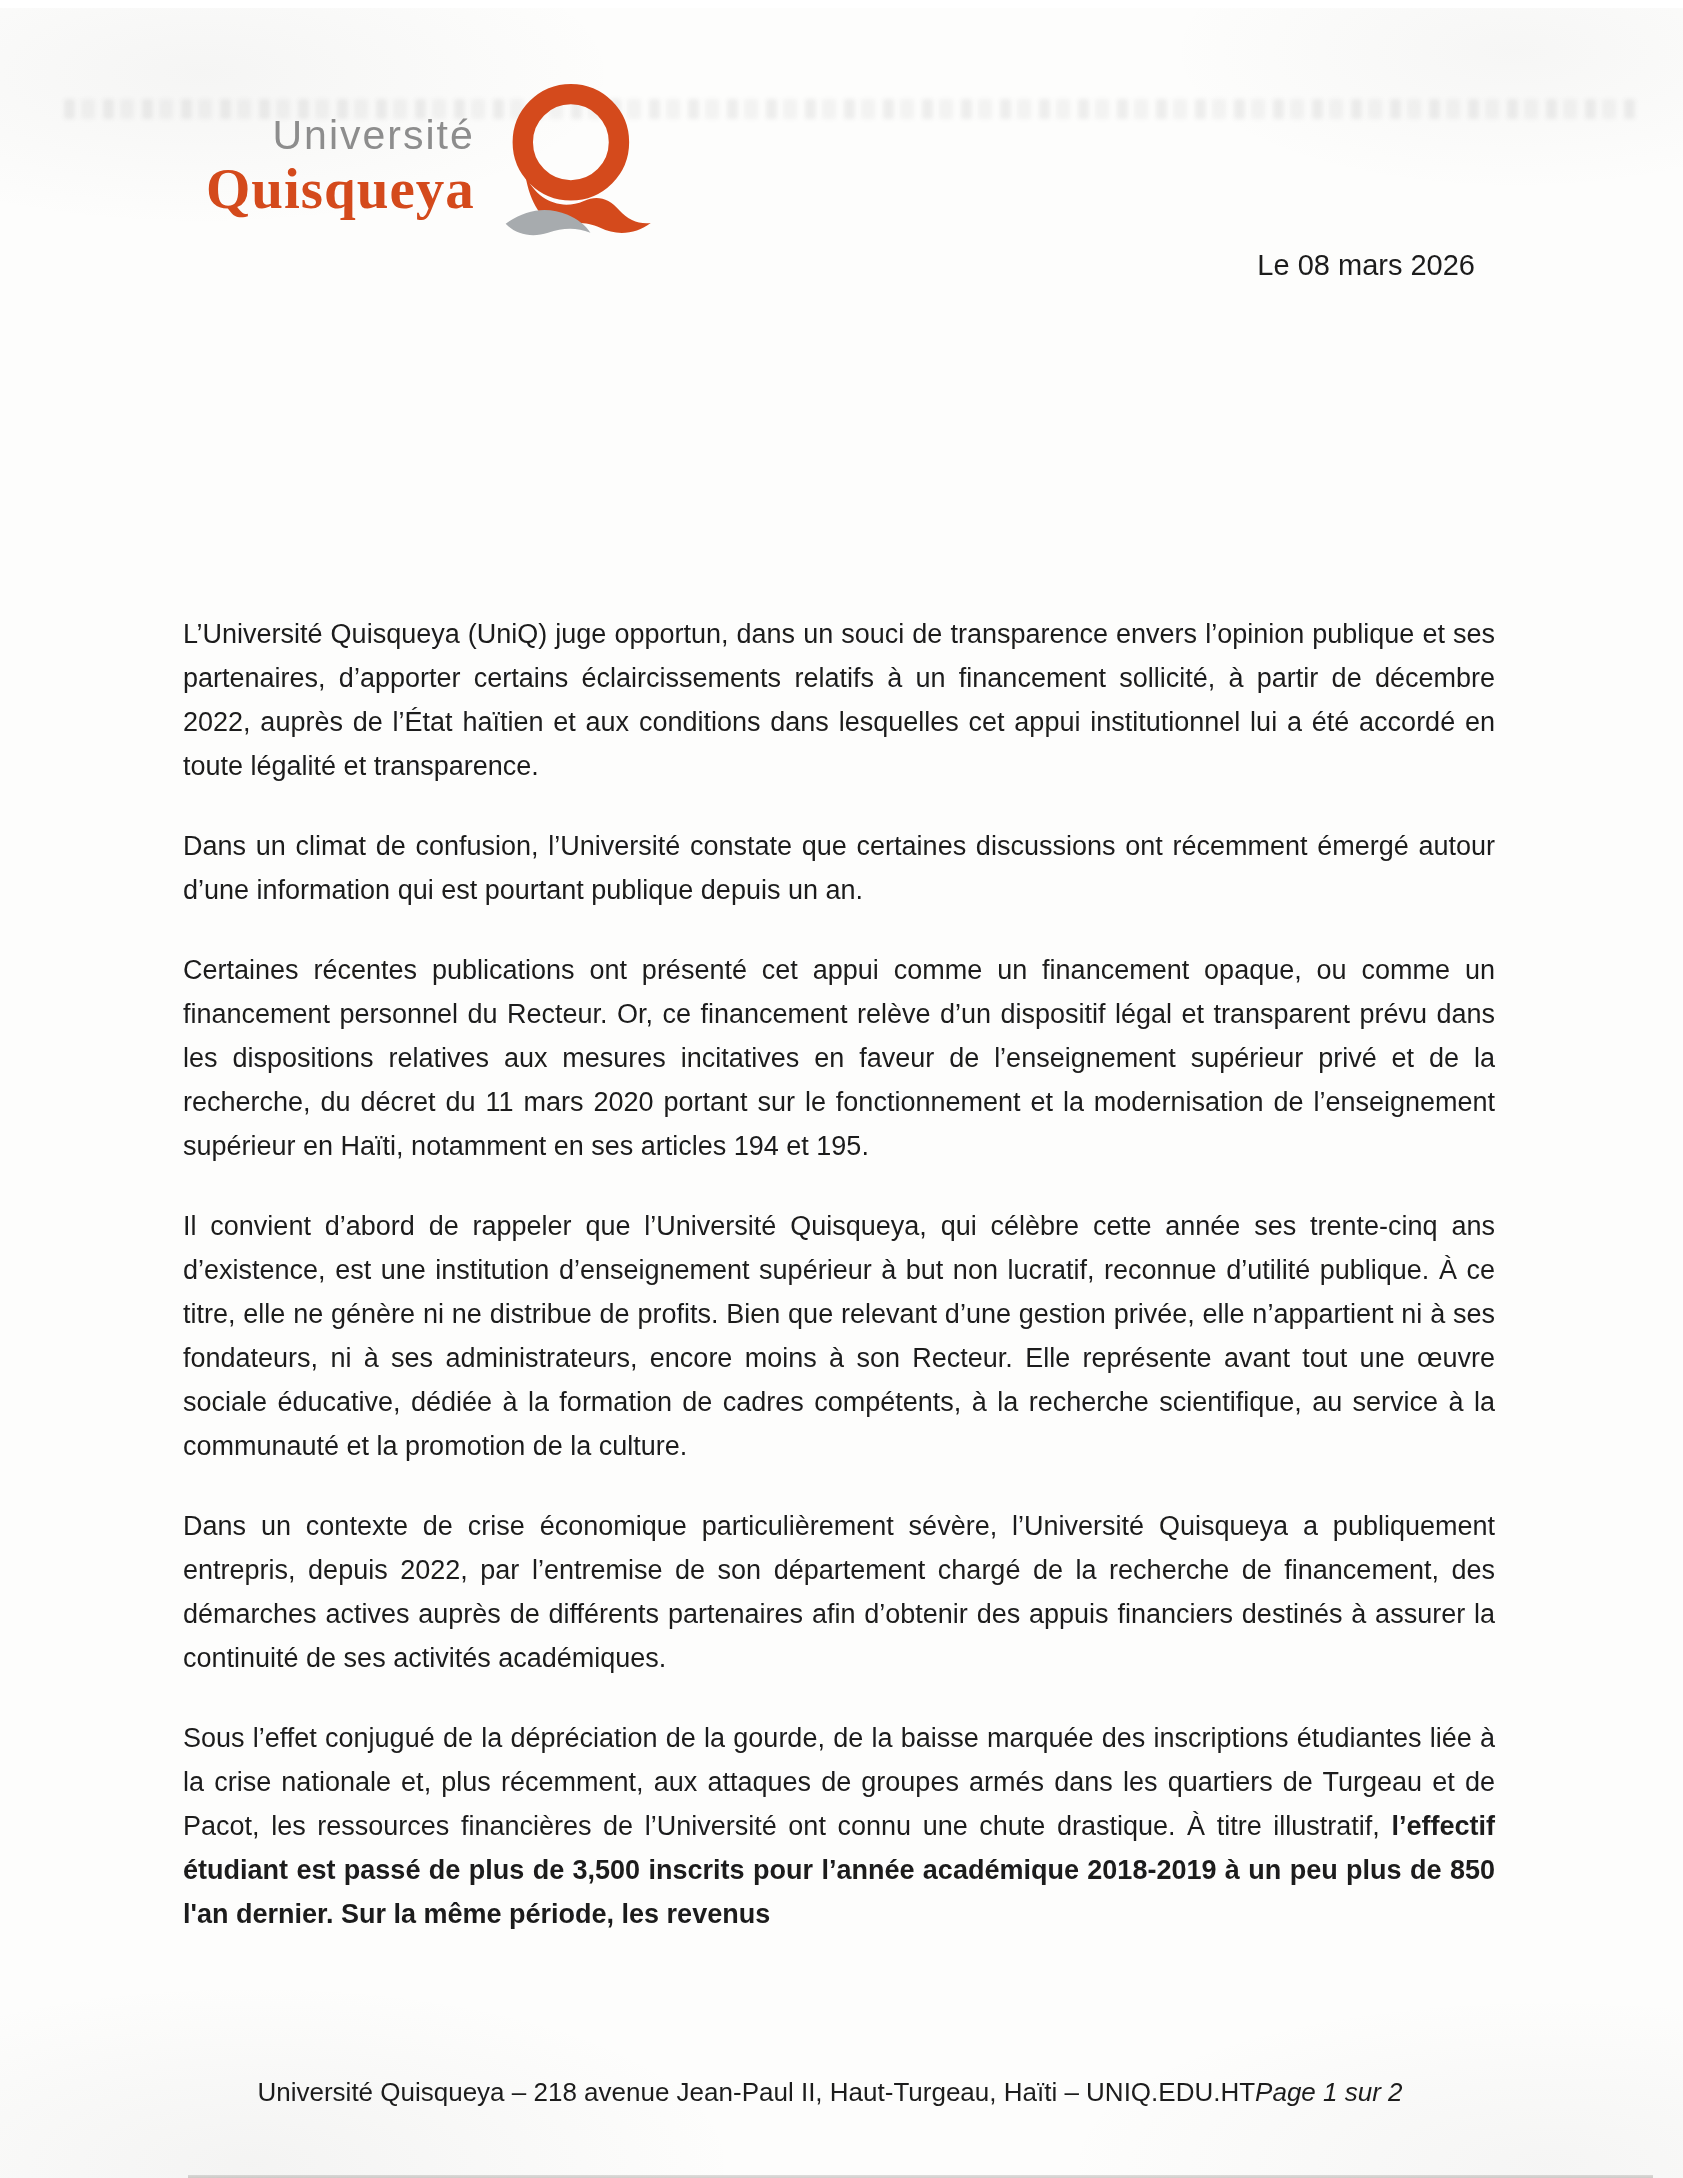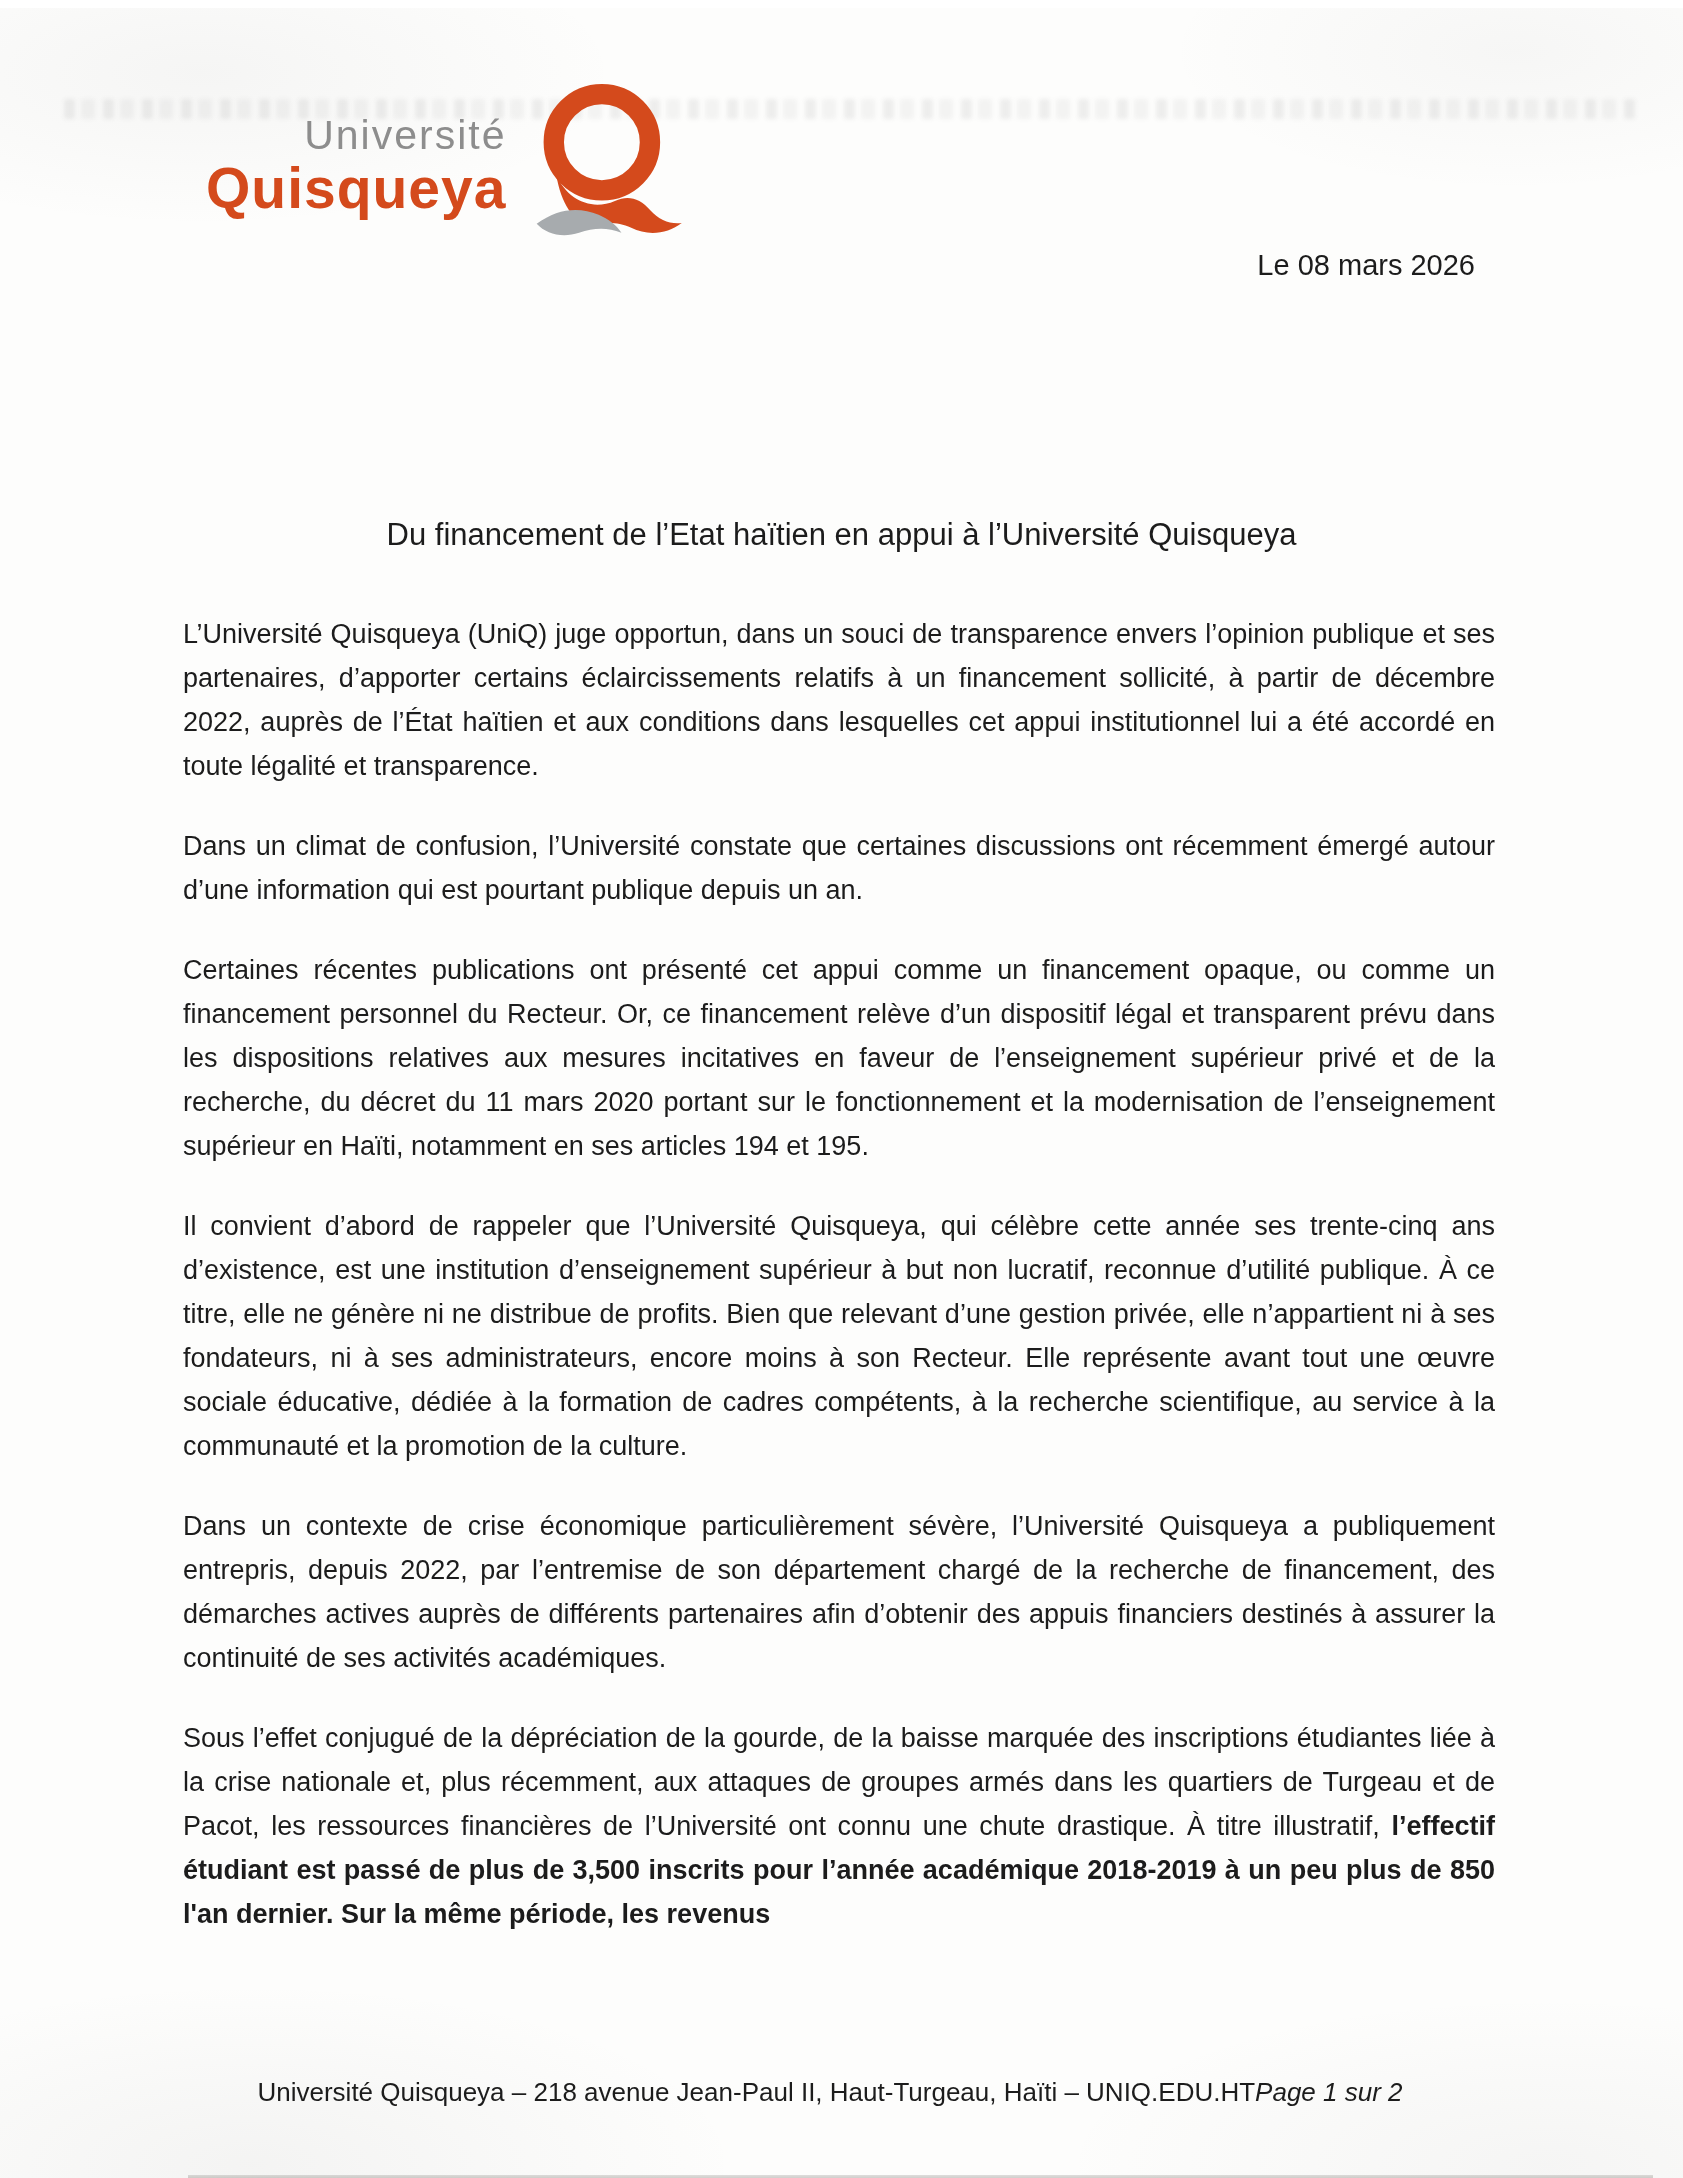--- a/index.html
+++ b/index.html
@@ -55,20 +55,21 @@
     font-size: 41px;
     letter-spacing: 2px;
     font-weight: 400;
   }
   .logo-line2 {
     color: #d44a1c;
     font-size: 57px;
     font-weight: 700;
     letter-spacing: 1px;
     margin-top: 4px;
+    font-family: Liberation Serif, serif;
   }
   .qmark { width: 163px; height: 168px; }
   .date-line {
     position: absolute;
     top: 241px; right: 208px;
     font-size: 29px;
   }
   .doc-title {
     position: absolute;
     top: 410px; left: 0; width: 100%;
@@ -133,21 +134,20 @@
                C 22 80.5, 35 79.5, 47 84.5
                C 53 87, 58 91, 61 95.5
                C 52 92, 44 92.5, 35 95.5
                C 25 98.8, 15 96.5, 9 90 Z" fill="#a7abae"></path>
     </svg>
   </div>
 
   <div class="date-line">Le 08 mars 2026</div>
 
 
-  <div class="doc-subtitle">Du financement de l’Etat haïtien en appui à l’Université Quisqueya</div>
 
   <div class="content">
     <p class="para"><span>L’Université Quisqueya (UniQ) juge opportun, dans un souci de transparence envers l’opinion publique et ses partenaires, d’apporter certains éclaircissements relatifs à un financement sollicité, à partir de décembre 2022, auprès de l’État haïtien et aux conditions dans lesquelles cet appui institutionnel lui a été accordé en toute légalité et transparence.</span></p>
     <p class="para"><span>Dans un climat de confusion, l’Université constate que certaines discussions ont récemment émergé autour d’une information qui est pourtant publique depuis un an.</span></p>
     <p class="para"><span>Certaines récentes publications ont présenté cet appui comme un financement opaque, ou comme un financement personnel du Recteur. Or, ce financement relève d’un dispositif légal et transparent prévu dans les dispositions relatives aux mesures incitatives en faveur de l’enseignement supérieur privé et de la recherche, du décret du 11 mars 2020 portant sur le fonctionnement et la modernisation de l’enseignement supérieur en Haïti, notamment en ses articles 194 et 195.</span></p>
     <p class="para"><span>Il convient d’abord de rappeler que l’Université Quisqueya, qui célèbre cette année ses trente-cinq ans d’existence, est une institution d’enseignement supérieur à but non lucratif, reconnue d’utilité publique. À ce titre, elle ne génère ni ne distribue de profits. Bien que relevant d’une gestion privée, elle n’appartient ni à ses fondateurs, ni à ses administrateurs, encore moins à son Recteur. Elle représente avant tout une œuvre sociale éducative, dédiée à la formation de cadres compétents, à la recherche scientifique, au service à la communauté et la promotion de la culture.</span></p>
     <p class="para"><span>Dans un contexte de crise économique particulièrement sévère, l’Université Quisqueya a publiquement entrepris, depuis 2022, par l’entremise de son département chargé de la recherche de financement, des démarches actives auprès de différents partenaires afin d’obtenir des appuis financiers destinés à assurer la continuité de ses activités académiques.</span></p>
     <p class="para"><span>Sous l’effet conjugué de la dépréciation de la gourde, de la baisse marquée des inscriptions étudiantes liée à la crise nationale et, plus récemment, aux attaques de groupes armés dans les quartiers de Turgeau et de Pacot, les ressources financières de l’Université ont connu une chute drastique. À titre illustratif, </span><span class="b">l’effectif étudiant est passé de plus de 3,500 inscrits pour l’année académique 2018-2019 à un peu plus de 850 l'an dernier. Sur la même période, les revenus</span></p>
   </div>
 

